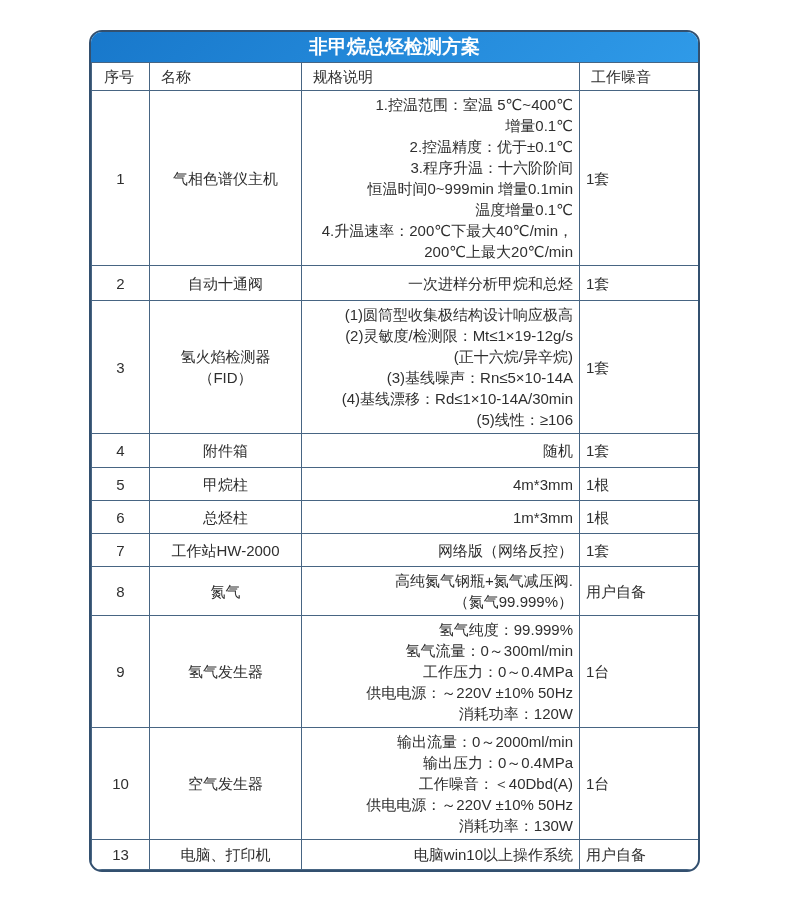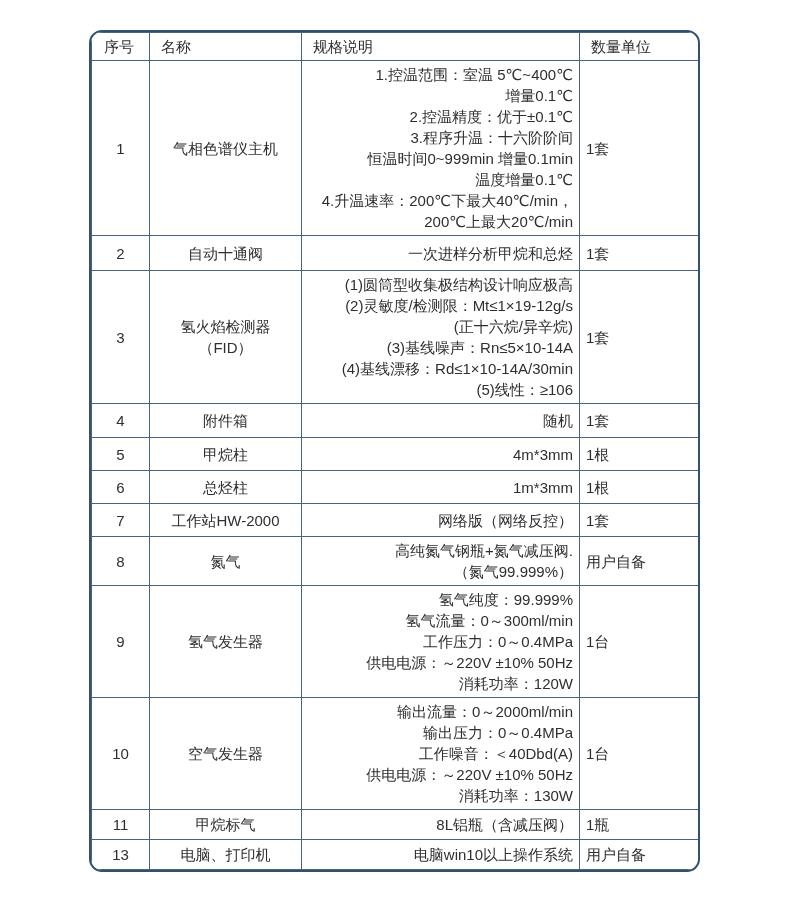--- a/index.html
+++ b/index.html
@@ -68,33 +68,34 @@
   tbody tr:nth-child(9)  { height: 110px; }
   tbody tr:nth-child(10) { height: 109px; }
   tbody tr:nth-child(11) { height: 30px; }
   tbody tr:nth-child(12) { height: 30px; }
   tbody tr:nth-child(13) { height: 33px; }
 </style>
 </head>
 <body>
 
 <div class="panel">
+  <div class="panel-title">非甲烷总烃检测方案</div>
   <table class="spec">
     <colgroup>
       <col class="c1">
         <col class="c2">
         <col class="c3">
         <col class="c4">
     </colgroup>
     <thead>
       <tr>
         <th class="h-no">序号</th>
         <th class="h-name">名称</th>
         <th class="h-spec">规格说明</th>
-        <th class="h-qty">数量单位</th>
+        <th class="h-qty">工作噪音</th>
       </tr>
     </thead>
     <tbody>
       <tr>
         <td class="c-no">1</td>
         <td class="c-name">气相色谱仪主机</td>
         <td class="c-spec">1.控温范围：室温 5℃~400℃
 增量0.1℃
 2.控温精度：优于±0.1℃
 3.程序升温：十六阶阶间
@@ -166,26 +167,20 @@
         <td class="c-no">10</td>
         <td class="c-name">空气发生器</td>
         <td class="c-spec">输出流量：0～2000ml/min
 输出压力：0～0.4MPa
 工作噪音：＜40Dbd(A)
 供电电源：～220V ±10% 50Hz
 消耗功率：130W</td>
         <td class="c-qty">1台</td>
       </tr>
       <tr>
-        <td class="c-no">11</td>
-        <td class="c-name">甲烷标气</td>
-        <td class="c-spec">8L铝瓶（含减压阀）</td>
-        <td class="c-qty">1瓶</td>
-      </tr>
-      <tr>
         <td class="c-no">13</td>
         <td class="c-name">电脑、打印机</td>
         <td class="c-spec">电脑win10以上操作系统</td>
         <td class="c-qty">用户自备</td>
       </tr>
     </tbody>
   </table>
 </div>
 
 </body></html>

